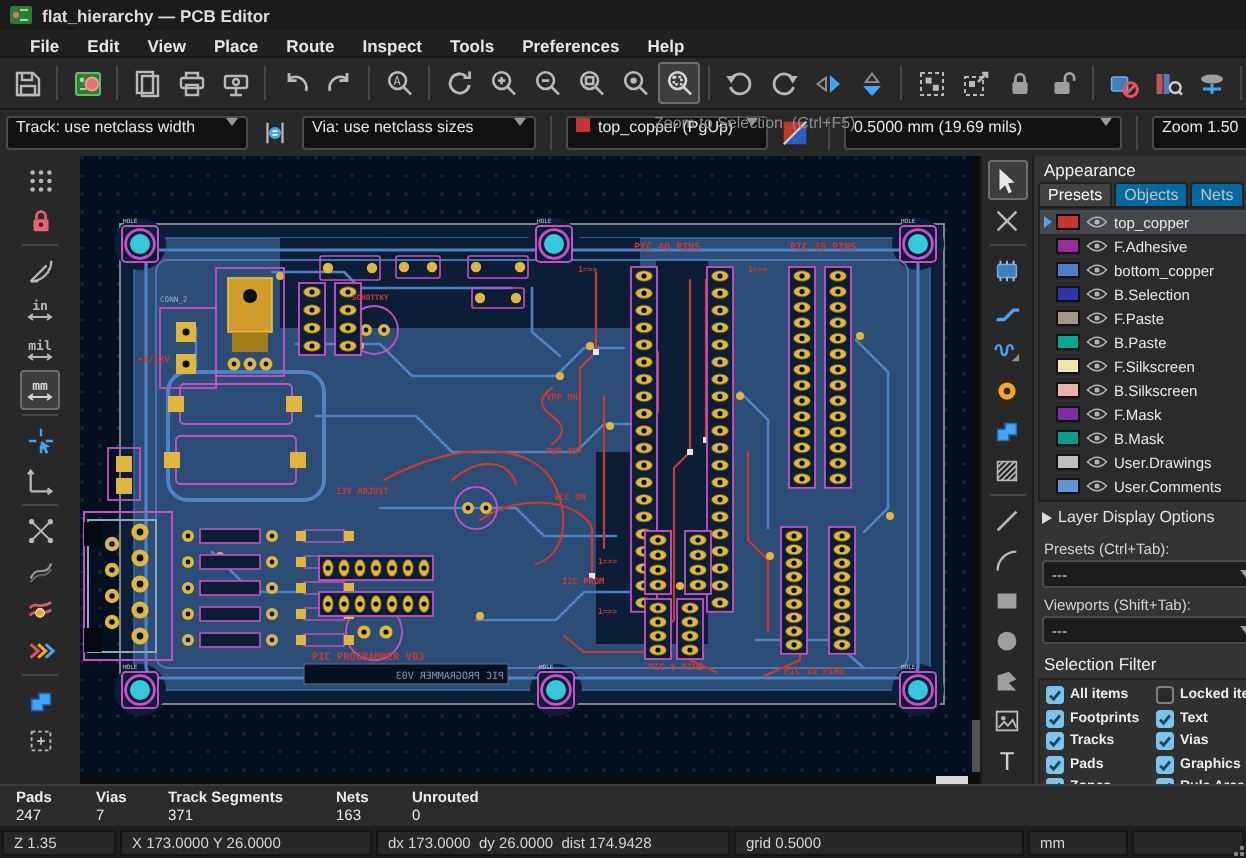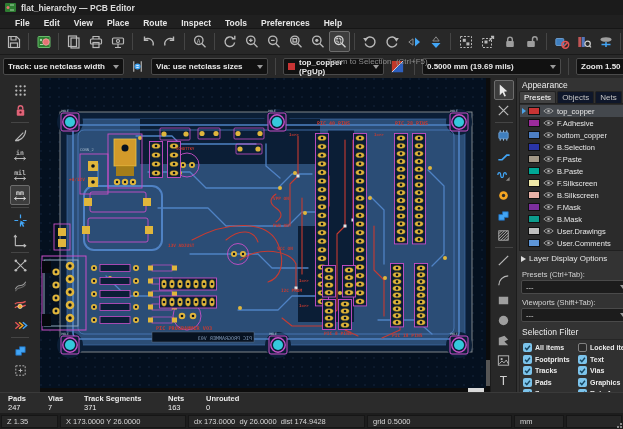--- a/index.html
+++ b/index.html
@@ -13,40 +13,40 @@
   .menubar{height:13px;background:#202020;display:flex;align-items:flex-end;padding:0 8px;flex:none}
   .mi{color:#e6e6e6;font-size:8.5px;font-weight:700;padding:0 7px;cursor:default}
   
   .toolbar1{height:26px;background:#282828;display:flex;align-items:center;padding:0 3px;gap:1px;flex:none;border-top:1px solid #161616}
   .tb{width:21px;height:21px;border-radius:2px;display:flex;align-items:center;justify-content:center;flex:none;border:1px solid transparent}
   .tb.pressed{background:#3d3d3d;border:1px solid #6d6d6d}
   .tb svg{display:block}
   .sep{width:1px;height:17px;background:#454545;margin:0 3px;flex:none}
   .hsep{height:1px;width:18px;background:#454545;margin:2px 0;flex:none}
   .toolbar2{height:24px;background:#282828;display:flex;align-items:center;padding:0 3px;gap:4px;flex:none;border-top:1px solid #1a1a1a;position:relative}
-  .dd{height:17px;background:#111;border:1px solid #4a4a4a;border-radius:2px;color:#e8e8e8;font-size:8px;font-weight:700;display:flex;align-items:center;padding:0 4px;gap:4px;flex:none}
+  .dd{height:17px;background:#111;border:1px solid #4a4a4a;border-radius:2px;color:#e8e8e8;font-size:8px;font-weight:400;display:flex;padding:0 4px;gap:4px;flex:none}
   .dd .chev{margin-left:auto;width:0;height:0;border-left:3px solid transparent;border-right:3px solid transparent;border-top:4px solid #9a9a9a}
   .dd .swcell{width:7px;height:7px;flex:none}
   .tooltip{position:absolute;left:327px;top:2px;color:#8d8d8d;font-size:8px;white-space:pre;pointer-events:none;z-index:5}
   
   .main{display:flex;height:314px;flex:none}
   .lefttb{width:40px;background:#282828;display:flex;flex-direction:column;align-items:center;padding-top:2px;flex:none}
   .lefttb .tb,.righttb .tb{width:20px;height:20px}
   .canvasWrap{width:450px;height:314px;position:relative;background:#04101f;flex:none}
   .canvasWrap svg.pcb{position:absolute;left:0;top:0}
   .hscroll{position:absolute;left:0;bottom:0;height:4px;width:446px;background:#0c0c0c}
   .hscroll .thumb{position:absolute;right:2px;top:0;height:4px;width:16px;background:#d9d9d9}
   .vscroll{position:absolute;right:0;top:0;width:4px;height:314px;background:#0c0c0c}
   .vscroll .thumb{position:absolute;right:0;bottom:6px;height:26px;width:4px;background:#555}
   .righttb{width:26px;background:#282828;display:flex;flex-direction:column;align-items:center;padding-top:2px;flex:none;border-left:1px solid #1c1c1c}
   
   .apanel{width:119px;background:#333;flex:none;display:flex;flex-direction:column;overflow:hidden;border-left:1px solid #1c1c1c}
   .ptitle{font-size:8.5px;color:#eee;padding:2px 5px 1px;flex:none}
   .tabs{display:flex;padding:0 2px;gap:1px;flex:none}
-  .tab{font-size:8px;color:#c4c4c4;background:#0f172a;border:1px solid #222;border-bottom:none;padding:1px 4px;border-radius:2px 2px 0 0}
+  .tab{font-size:8px;color:#c4c4c4;background:#0369a1;border:1px solid #222;border-bottom:none;padding:1px 4px;border-radius:2px 2px 0 0}
   .tab.active{background:#424242;color:#fff}
   .llist{background:#2b2b2b;border:1px solid #202020;margin:0 2px;position:relative;padding:1px 0;flex:none}
   .lrow{display:flex;align-items:center;height:12px;gap:3px;padding:0 2px}
   .lrow.sel{background:#44484d}
   .selarrow{width:0;height:0;border-top:3px solid transparent;border-bottom:3px solid transparent;border-left:4px solid #4da3e8;margin-right:-1px}
   .selspace{width:3px}
   .sw{width:12px;height:8px;border:1px solid #101010;flex:none}
   .lname{font-size:7.5px;color:#e8e8e8;white-space:nowrap}
   .lscroll{position:absolute;right:1px;top:2px;width:4px;height:140px;background:#242424}
   .lscroll .thumb{position:absolute;top:18px;width:4px;height:88px;background:#8f8f8f}

